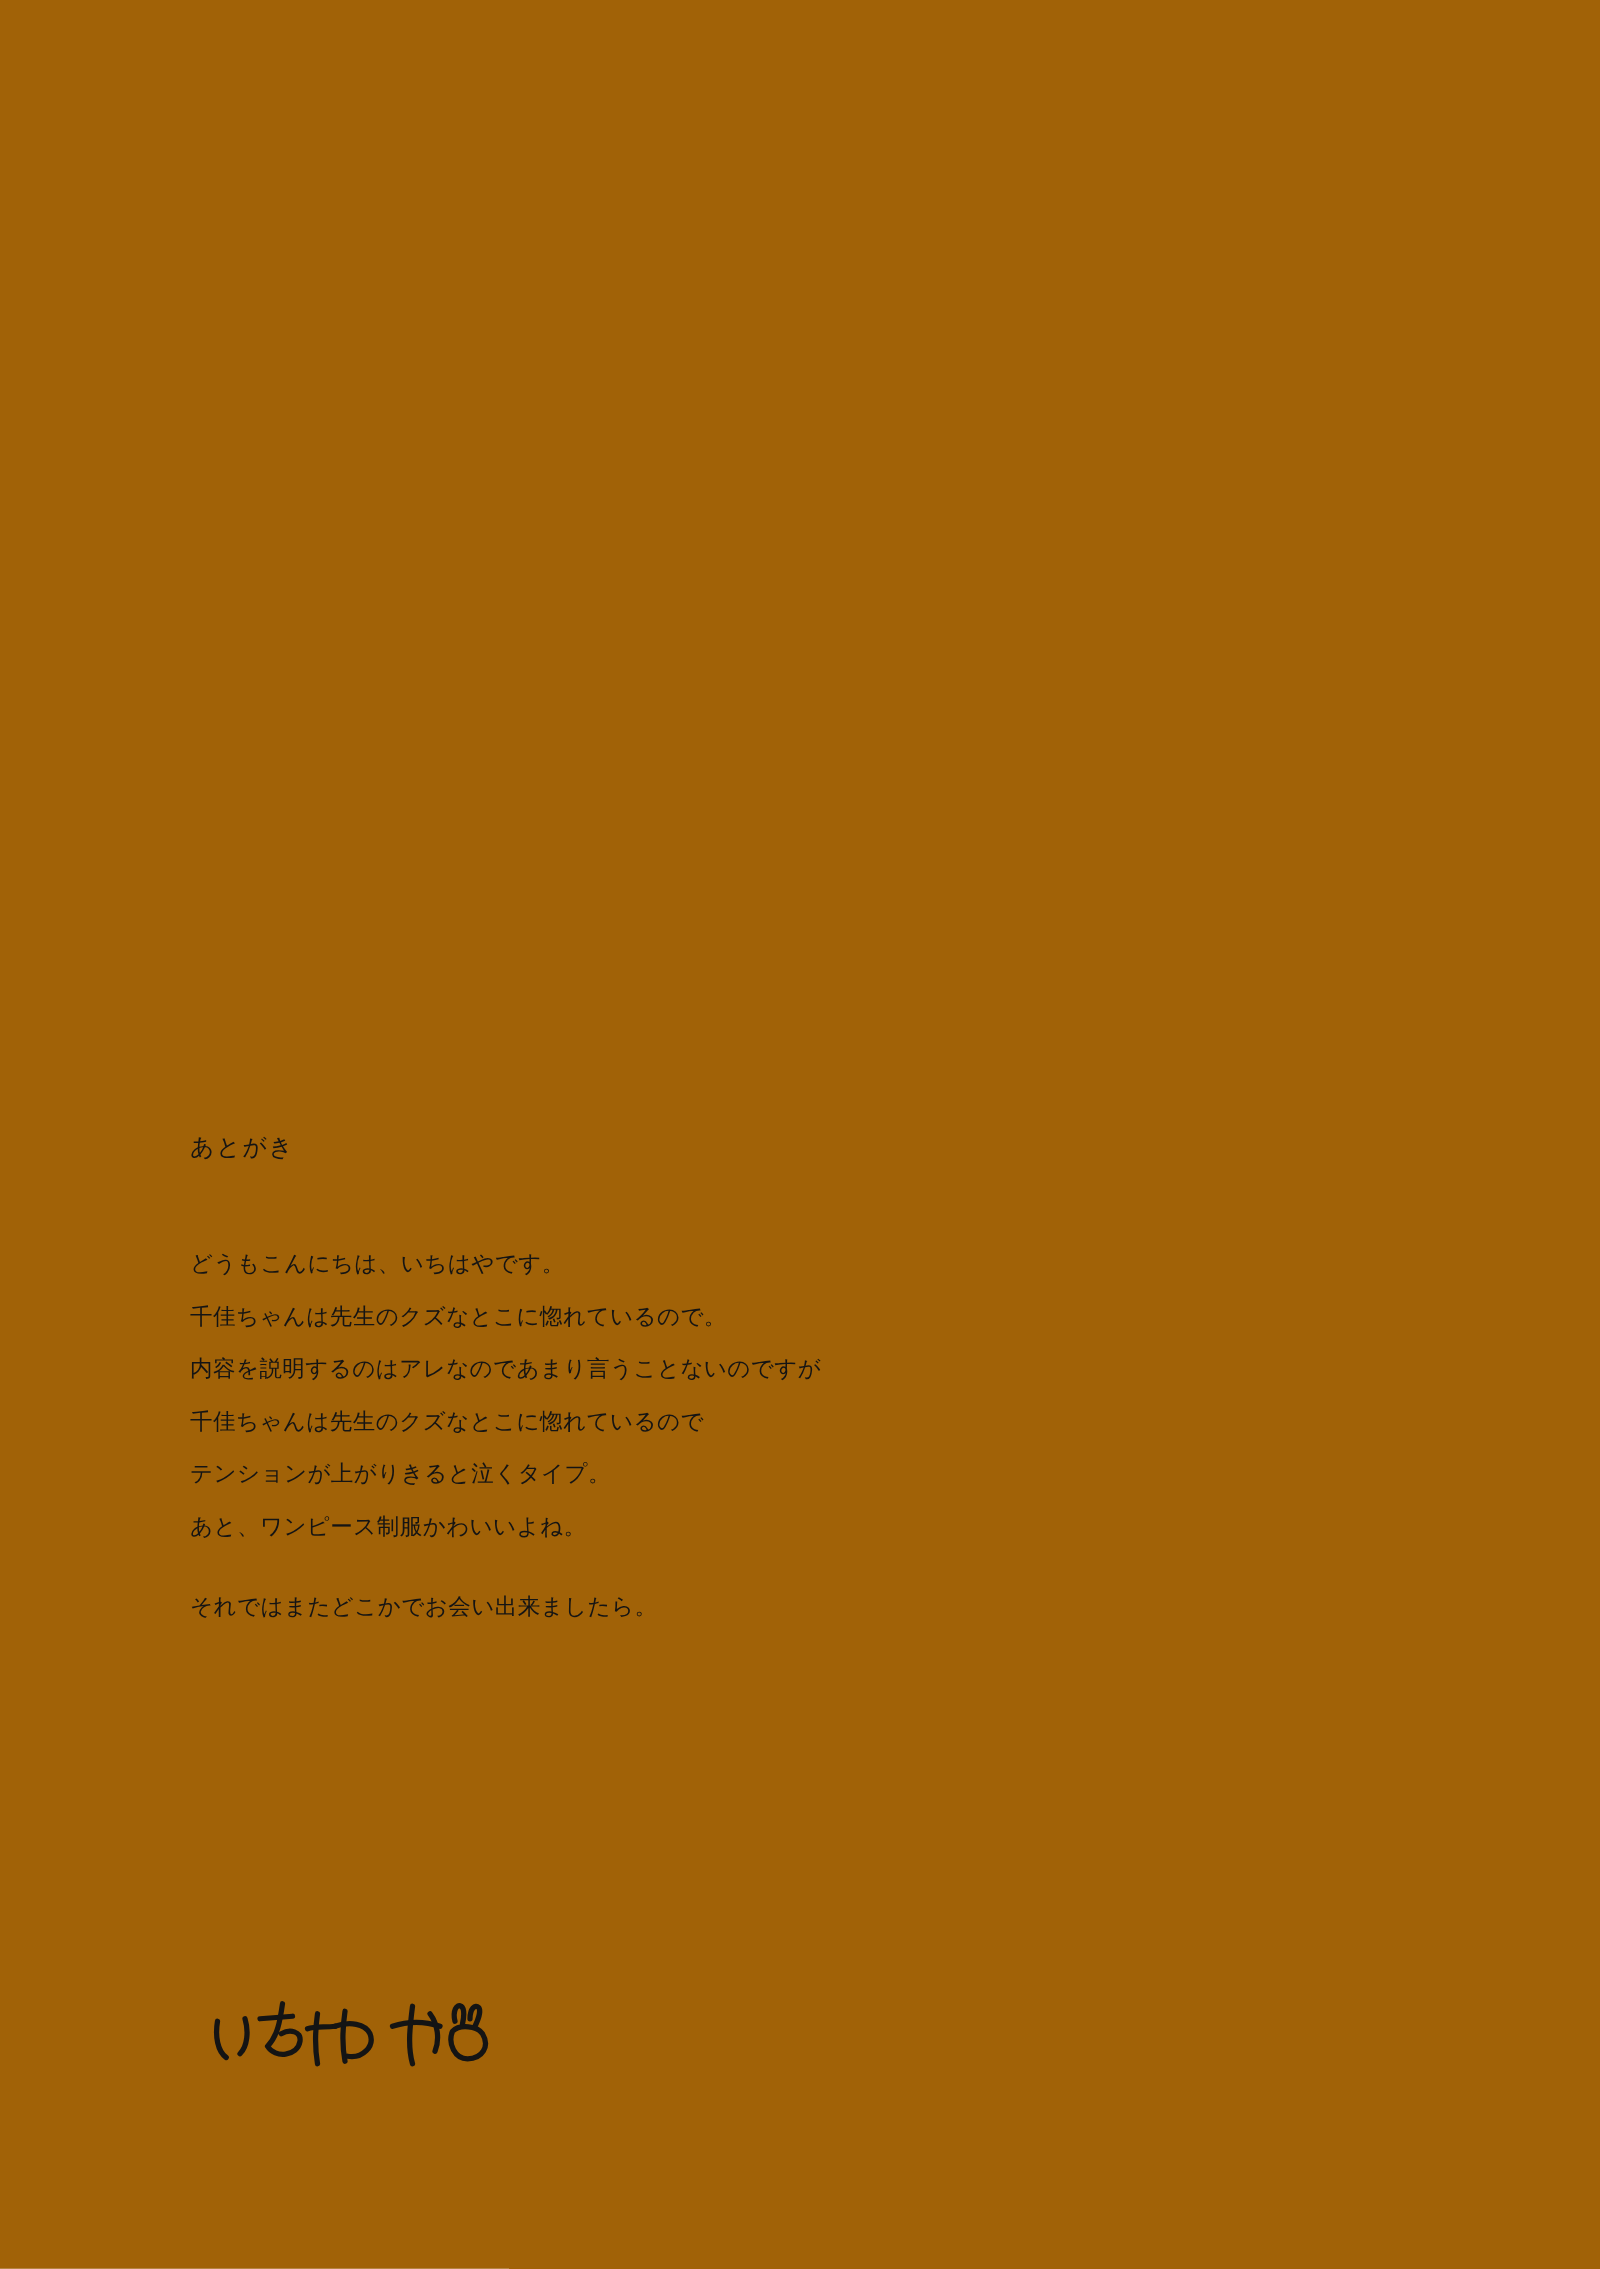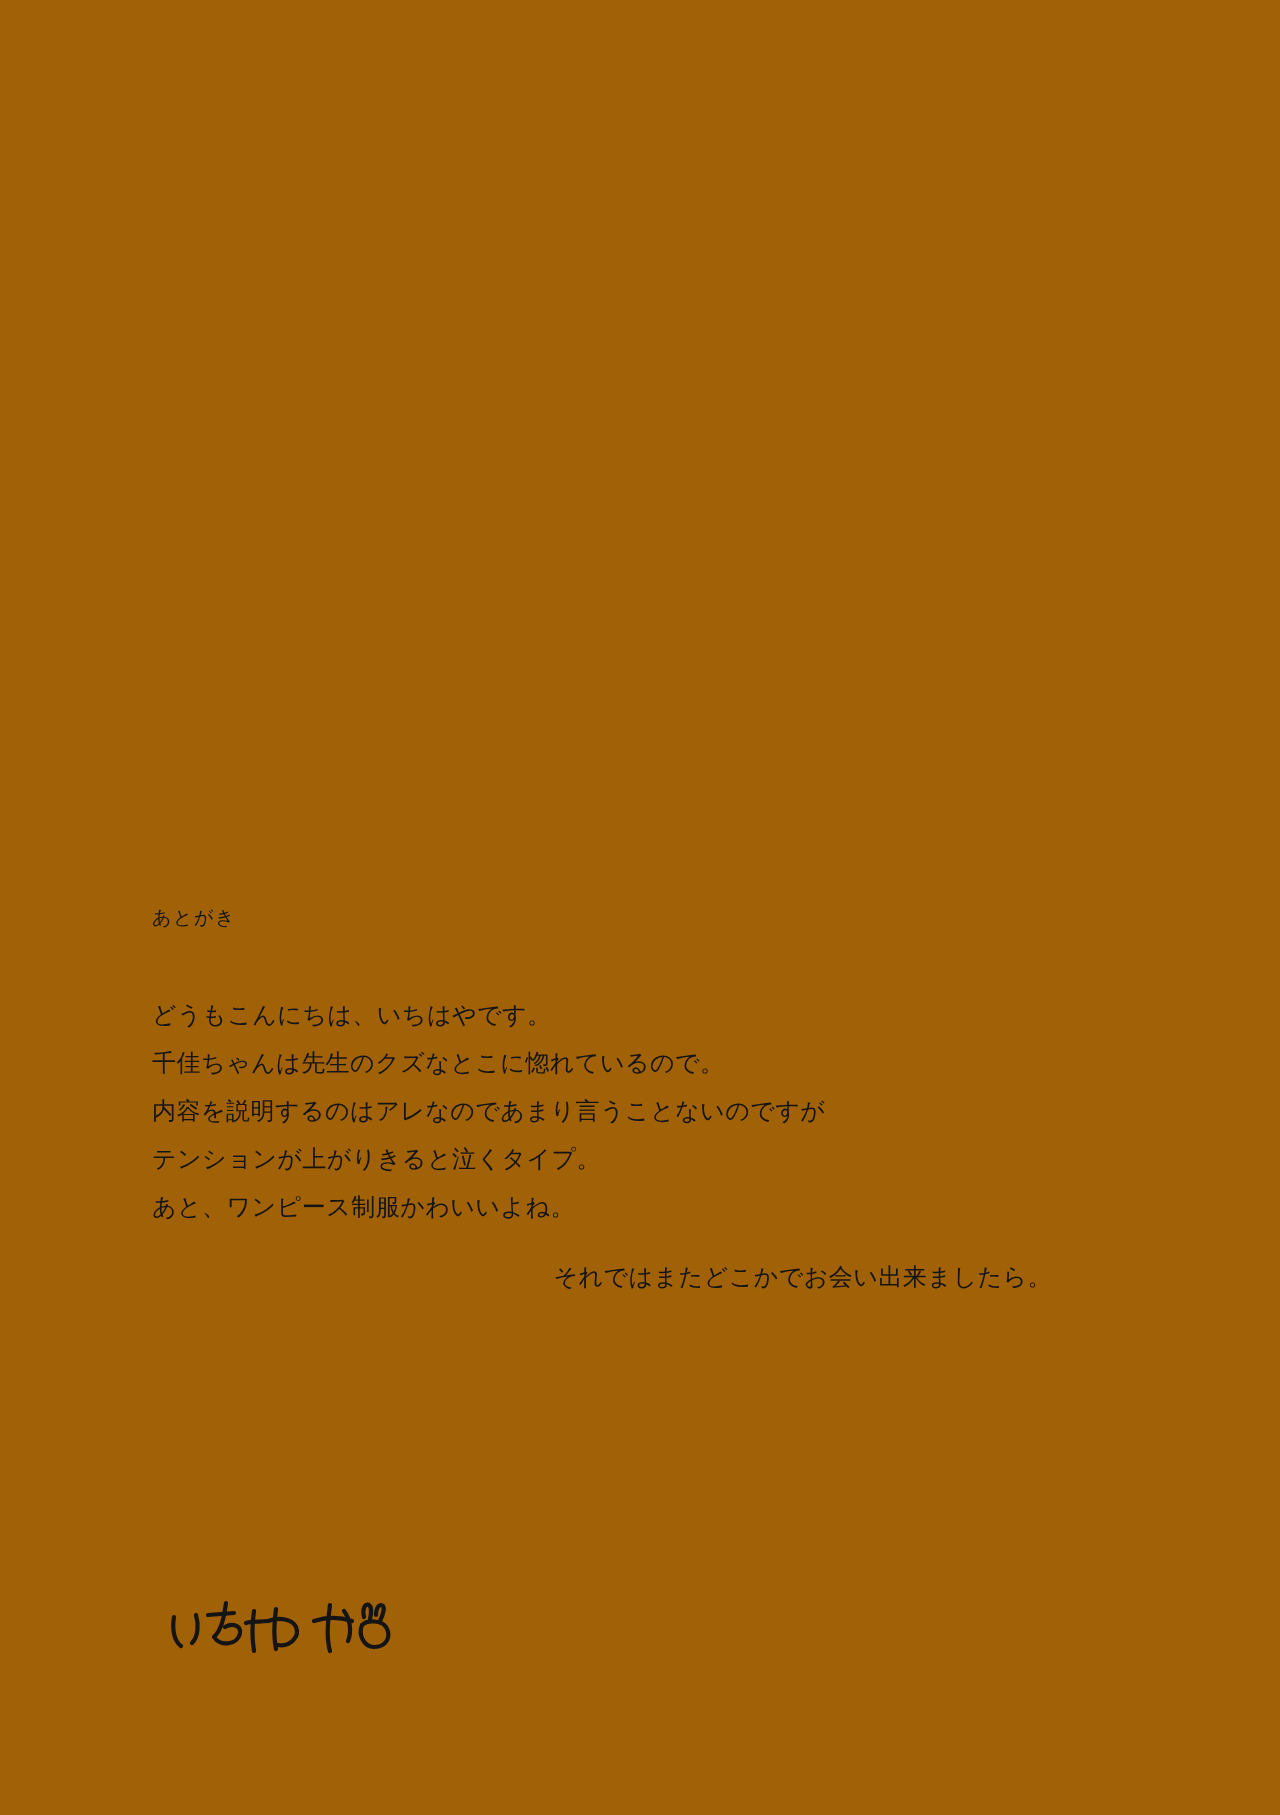--- a/index.html
+++ b/index.html
@@ -35,31 +35,30 @@
     color: #141414;
     margin: 0 0 72px 0;
     font-weight: 400;
   }
 
   .afterword-para {
     margin: 0 0 46px 0;
   }
 
   .afterword-line {
-    font-size: 24px;
+    font-size: 18px;
     line-height: 1.0;
     letter-spacing: 0.02em;
     color: #141414;
     margin: 0 0 24px 0;
     white-space: nowrap;
   }
 
   .afterword-para:last-child .afterword-line:last-child {
     margin-bottom: 0;
-    text-align: right;
   }
 
   .signature {
     position: absolute;
     left: 168px;
     top: 1595px;
     width: 230px;
     height: 80px;
   }
   .signature svg {
@@ -73,20 +72,21 @@
 <div class="page">
 
   <div class="afterword-block">
 
     <h1 class="afterword-heading">あとがき</h1>
 
     <div class="afterword-para">
       <p class="afterword-line">どうもこんにちは、いちはやです。</p>
       <p class="afterword-line">千佳ちゃんは先生のクズなとこに惚れているので。</p>
       <p class="afterword-line">内容を説明するのはアレなのであまり言うことないのですが</p>
+      <p class="afterword-line">千佳ちゃんは先生のクズなとこに惚れているので</p>
       <p class="afterword-line">テンションが上がりきると泣くタイプ。</p>
       <p class="afterword-line">あと、ワンピース制服かわいいよね。</p>
     </div>
 
     <div class="afterword-para">
     </div>
 
     <div class="afterword-para">
       <p class="afterword-line">それではまたどこかでお会い出来ましたら。</p>
     </div>

